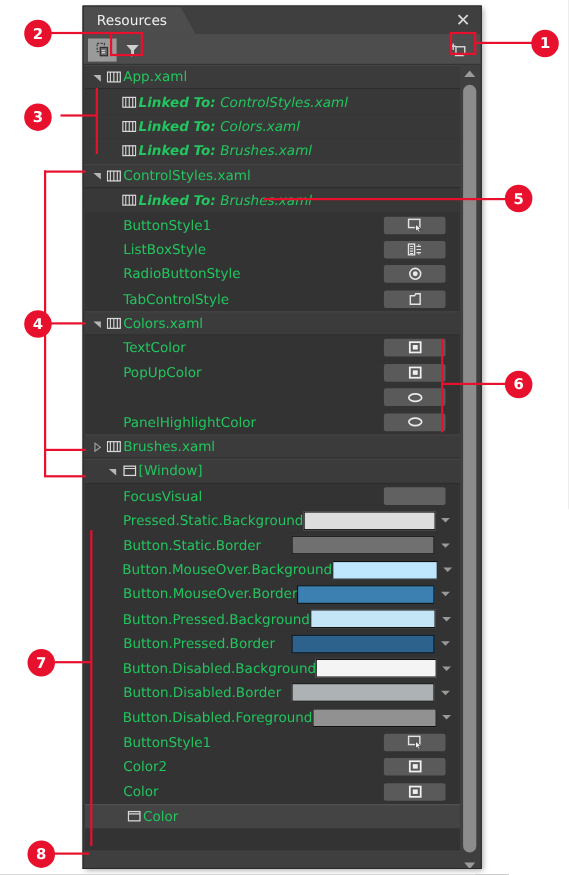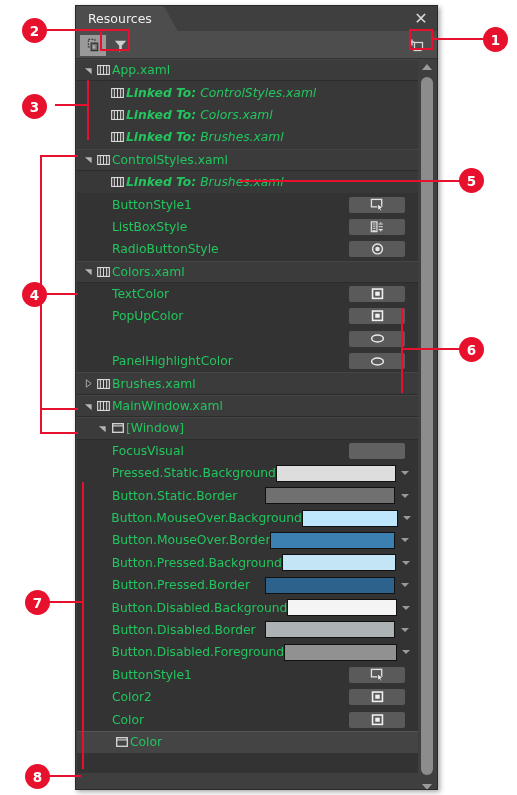--- a/index.html
+++ b/index.html
@@ -279,20 +279,31 @@
           <div style="width: 3px;"></div>
           <div class="lbl">RadioButtonStyle</div>
           <div class="spacer"></div>
           <div class="swatchbtn">
             <svg width="15" height="14" viewBox="0 0 16 15">
               <circle cx="8" cy="7.4" r="5.3" fill="none" stroke="#e8e8e8" stroke-width="1.5"></circle>
               <circle cx="8" cy="7.4" r="2.4" fill="#e8e8e8"></circle>
             </svg>
           </div>
         </div>
+        <div class="row item" style="padding-left: 18px;">
+          <div class="tw"></div>
+          <div style="width: 3px;"></div>
+          <div class="lbl">TabControlStyle</div>
+          <div class="spacer"></div>
+          <div class="swatchbtn">
+            <svg width="15" height="14" viewBox="0 0 16 15">
+              <path d="M3.2 4.2h4.1l1.2-2h4.3v10.3H3.2z" fill="none" stroke="#e3e3e3" stroke-width="1.4"></path>
+            </svg>
+          </div>
+        </div>
         <div class="row hdr" style="padding-left: 4px;">
           <div class="tw">
             <svg width="9" height="9" viewBox="0 0 10 10">
               <path d="M1 2.5 L8.5 2.5 L8.5 9.2 Z" fill="#b6b6b6"></path>
             </svg>
           </div>
           <div class="ico">
             <svg width="13" height="12" viewBox="0 0 14 12">
               <rect x="0.7" y="1.2" width="12.6" height="9.6" fill="none" stroke="#d9d9d9" stroke-width="1.2"></rect>
               <path d="M7 1.2v9.6M3.6 1.2v9.6M10.4 1.2v9.6" stroke="#d9d9d9" stroke-width="1.1"></path>
@@ -352,35 +363,20 @@
               <path d="M2.6 0.9 L8 5 L2.6 9.1 Z" fill="none" stroke="#a6a6a6" stroke-width="1.1"></path>
             </svg>
           </div>
           <div class="ico">
             <svg width="13" height="12" viewBox="0 0 14 12">
               <rect x="0.7" y="1.2" width="12.6" height="9.6" fill="none" stroke="#d9d9d9" stroke-width="1.2"></rect>
               <path d="M7 1.2v9.6M3.6 1.2v9.6M10.4 1.2v9.6" stroke="#d9d9d9" stroke-width="1.1"></path>
             </svg>
           </div>
           <div class="lbl">Brushes.xaml</div>
-          <div class="spacer"></div>
-        </div>
-        <div class="row hdr" style="padding-left: 4px;">
-          <div class="tw">
-            <svg width="9" height="9" viewBox="0 0 10 10">
-              <path d="M1 2.5 L8.5 2.5 L8.5 9.2 Z" fill="#b6b6b6"></path>
-            </svg>
-          </div>
-          <div class="ico">
-            <svg width="13" height="12" viewBox="0 0 14 12">
-              <rect x="0.7" y="1.2" width="12.6" height="9.6" fill="none" stroke="#d9d9d9" stroke-width="1.2"></rect>
-              <path d="M7 1.2v9.6M3.6 1.2v9.6M10.4 1.2v9.6" stroke="#d9d9d9" stroke-width="1.1"></path>
-            </svg>
-          </div>
-          <div class="lbl">MainWindow.xaml</div>
           <div class="spacer"></div>
         </div>
         <div class="row subhdr" style="padding-left: 18px;">
           <div class="tw">
             <svg width="9" height="9" viewBox="0 0 10 10">
               <path d="M1 2.5 L8.5 2.5 L8.5 9.2 Z" fill="#b6b6b6"></path>
             </svg>
           </div>
           <div class="ico">
             <svg width="12" height="10" viewBox="0 0 12 10">

